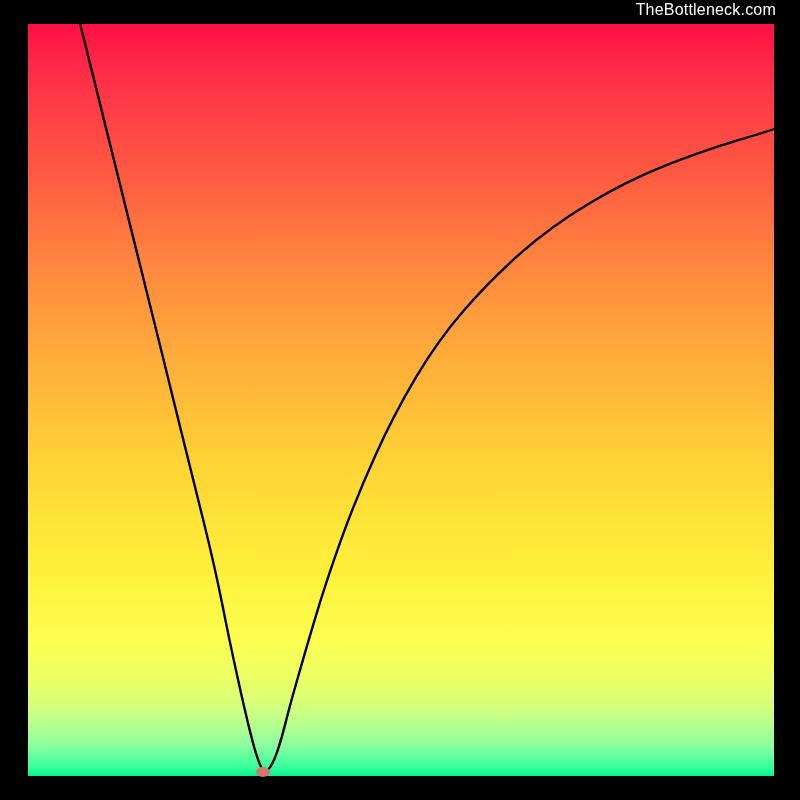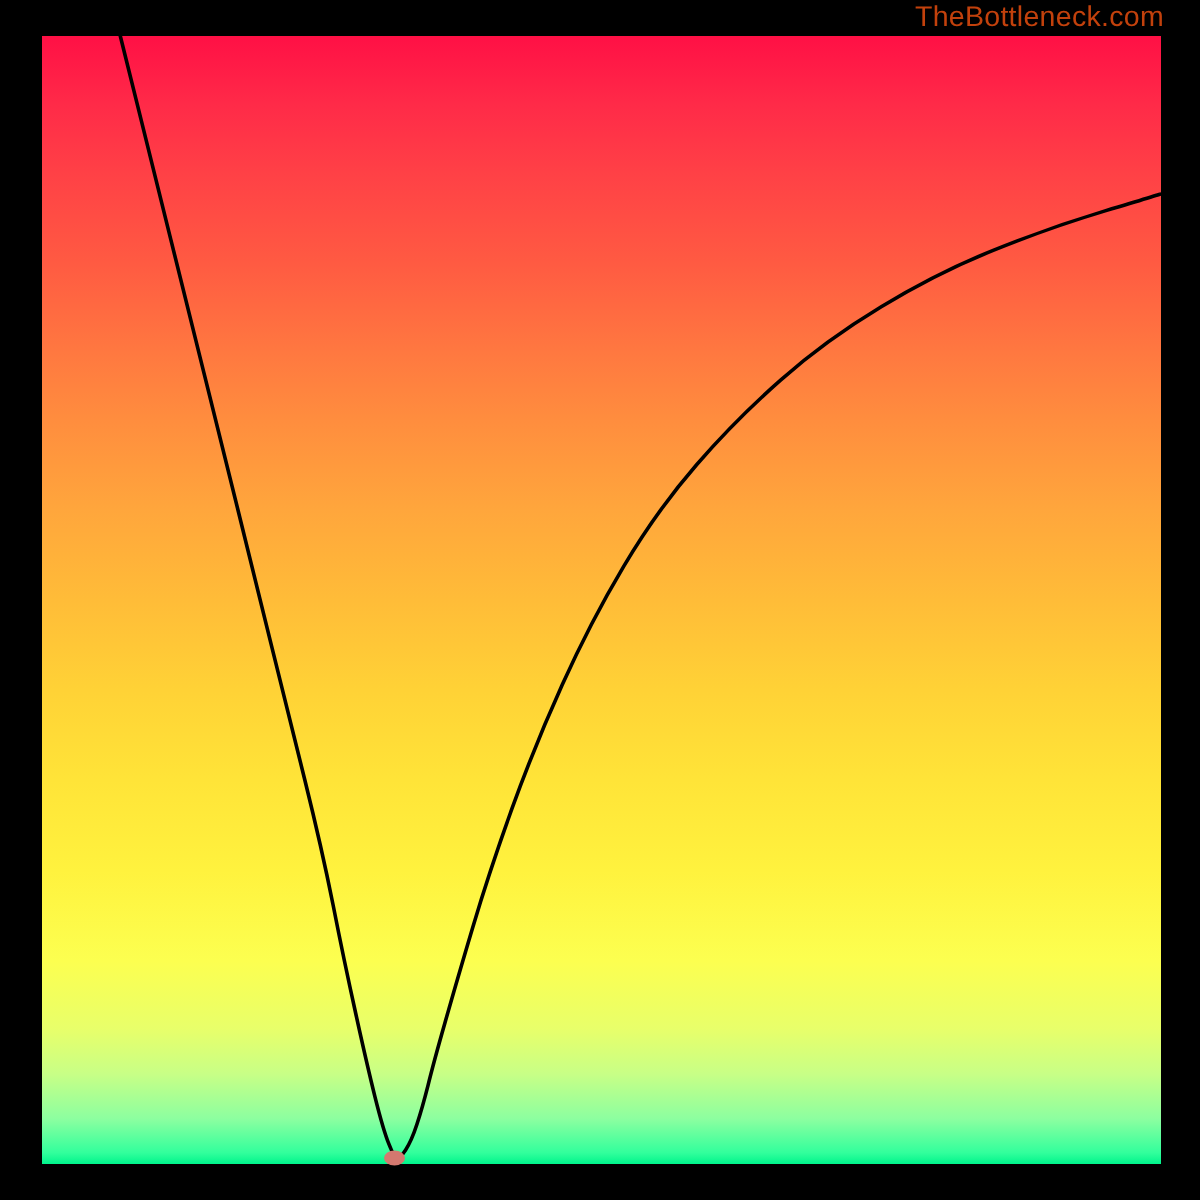--- a/index.html
+++ b/index.html
@@ -34,22 +34,22 @@
       #c8ff86 92%,
       #8cffa0 96%,
       #32ff9c 99%,
       #00f48c 100%
     );
   }
   .watermark {
     position: absolute;
     top: 1px;
     right: 24px;
-    color: #c2410c;
-    font-size: 19px;
+    color: #ffffff;
+    font-size: 16px;
     letter-spacing: 0.2px;
     font-weight: 400;
   }
   .curve-svg {
     position: absolute;
     left: 0;
     top: 0;
     width: 746px;
     height: 752px;
     pointer-events: none;

